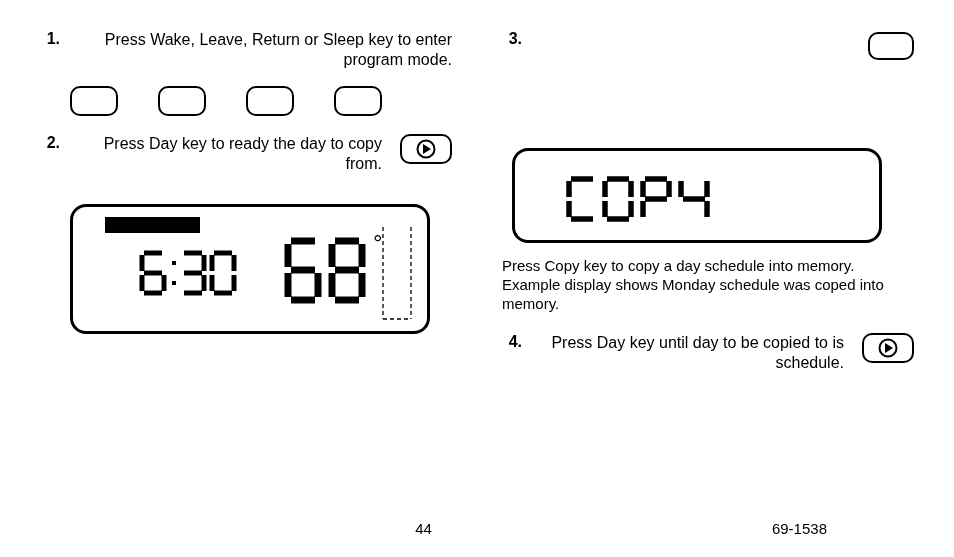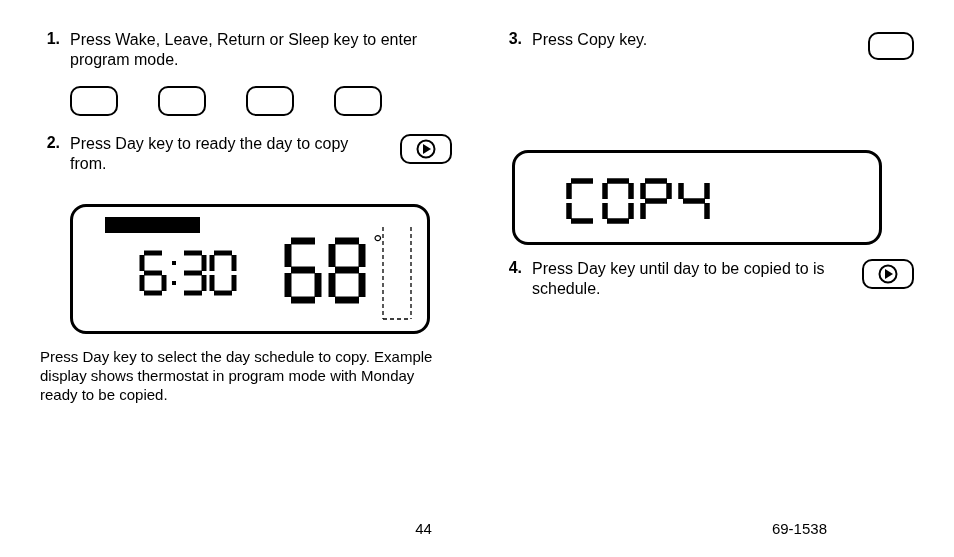--- a/index.html
+++ b/index.html
@@ -28,20 +28,21 @@
   }
   .step-num {
     font-weight: bold;
     width: 30px;
     flex-shrink: 0;
     text-align: right;
     padding-right: 10px;
   }
   .step-text {
     line-height: 1.25;
+    text-align: right;
   }
   .keyset {
     display: flex;
     gap: 40px;
     margin: 16px 0 18px 30px;
   }
   .key {
     width: 48px;
     height: 30px;
     border: 2.5px solid #000;
@@ -232,29 +233,27 @@
           </g>
         </svg>
       </div>
       <div class="deg">°</div>
       <svg style="position:absolute;top:20px;left:308px" width="34" height="96">
         <path d="M2 0 L2 92 M30 0 L30 92" stroke="#000" stroke-width="1.3" stroke-dasharray="4 3" fill="none"></path>
         <path d="M2 92 L30 92" stroke="#000" stroke-width="1.3" stroke-dasharray="4 3" fill="none"></path>
       </svg>
     </div>
 
-    <div class="caption">Press Day key to select the day schedule to copy. Example display shows thermostat in program mode with Monday ready to be copied.</div>
   </div>
 
   <div class="col">
 
     <div class="step3-row">
       <div class="step">
         <div class="step-num">3.</div>
-        <div class="step-text">Press Copy key.</div>
       </div>
       <div class="key-small" style="margin-top:2px"></div>
     </div>
 
     <div style="height:70px"></div>
 
     <div class="lcd lcd-2">
       <div class="copy-seg">
         <svg width="180" height="48" viewBox="0 0 180 48">
           <g stroke="#000" stroke-width="5.5" stroke-linecap="butt" fill="none">
@@ -279,20 +278,21 @@
 
             <path d="M116 6 L116 22"></path>
               <path d="M142 6 L142 22"></path>
               <path d="M118 24 L140 24"></path>
               <path d="M142 26 L142 42"></path>
           </g>
         </svg>
       </div>
     </div>
 
+    <div class="caption">Press Copy key to copy a day schedule into memory. Example display shows Monday schedule was coped into memory.</div>
 
     <div class="row-inline">
       <div class="step" style="flex:1">
         <div class="step-num">4.</div>
         <div class="step-text">Press Day key until day to be copied to is schedule.</div>
       </div>
       <div class="day-key">
         <div class="day-key-outer">
           <svg width="20" height="20" viewBox="0 0 20 20">
             <circle cx="10" cy="10" r="8.5" fill="none" stroke="#000" stroke-width="2"></circle>

